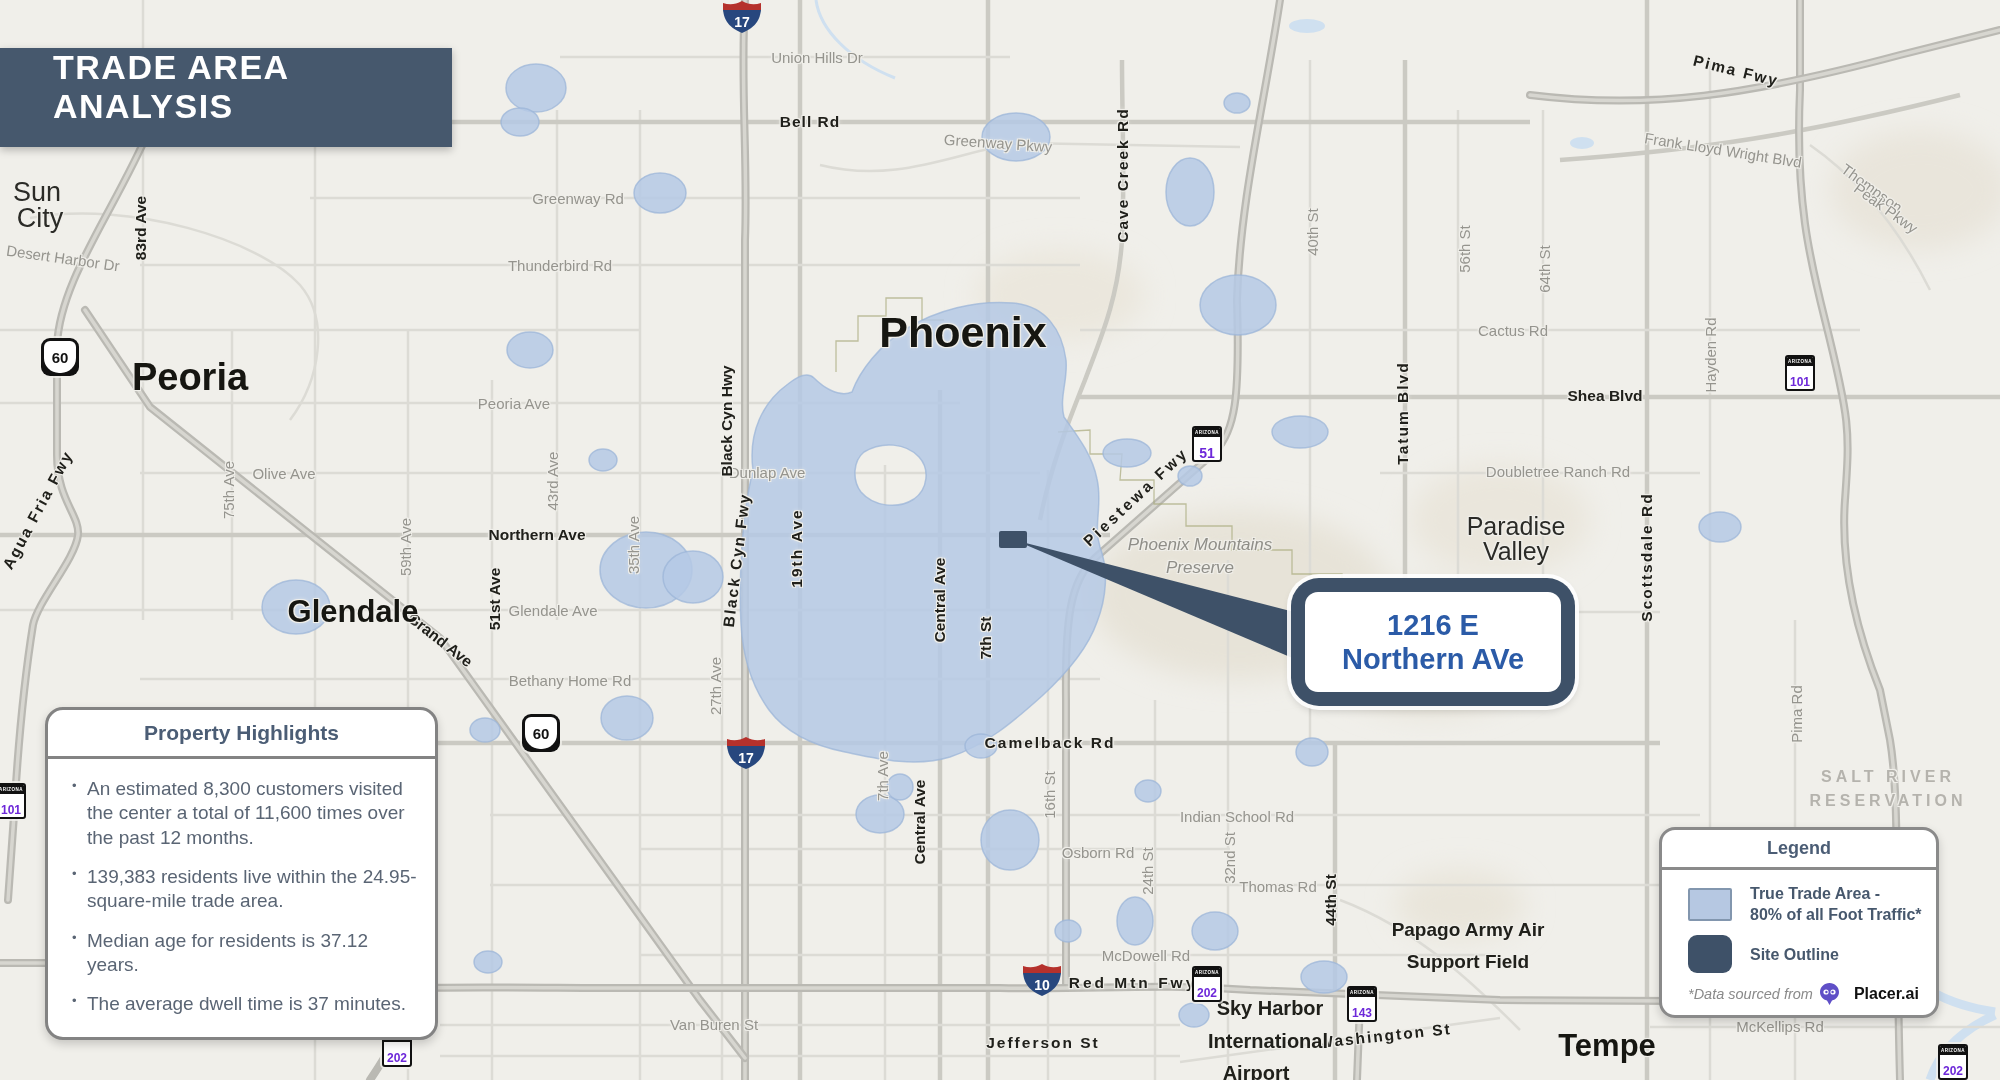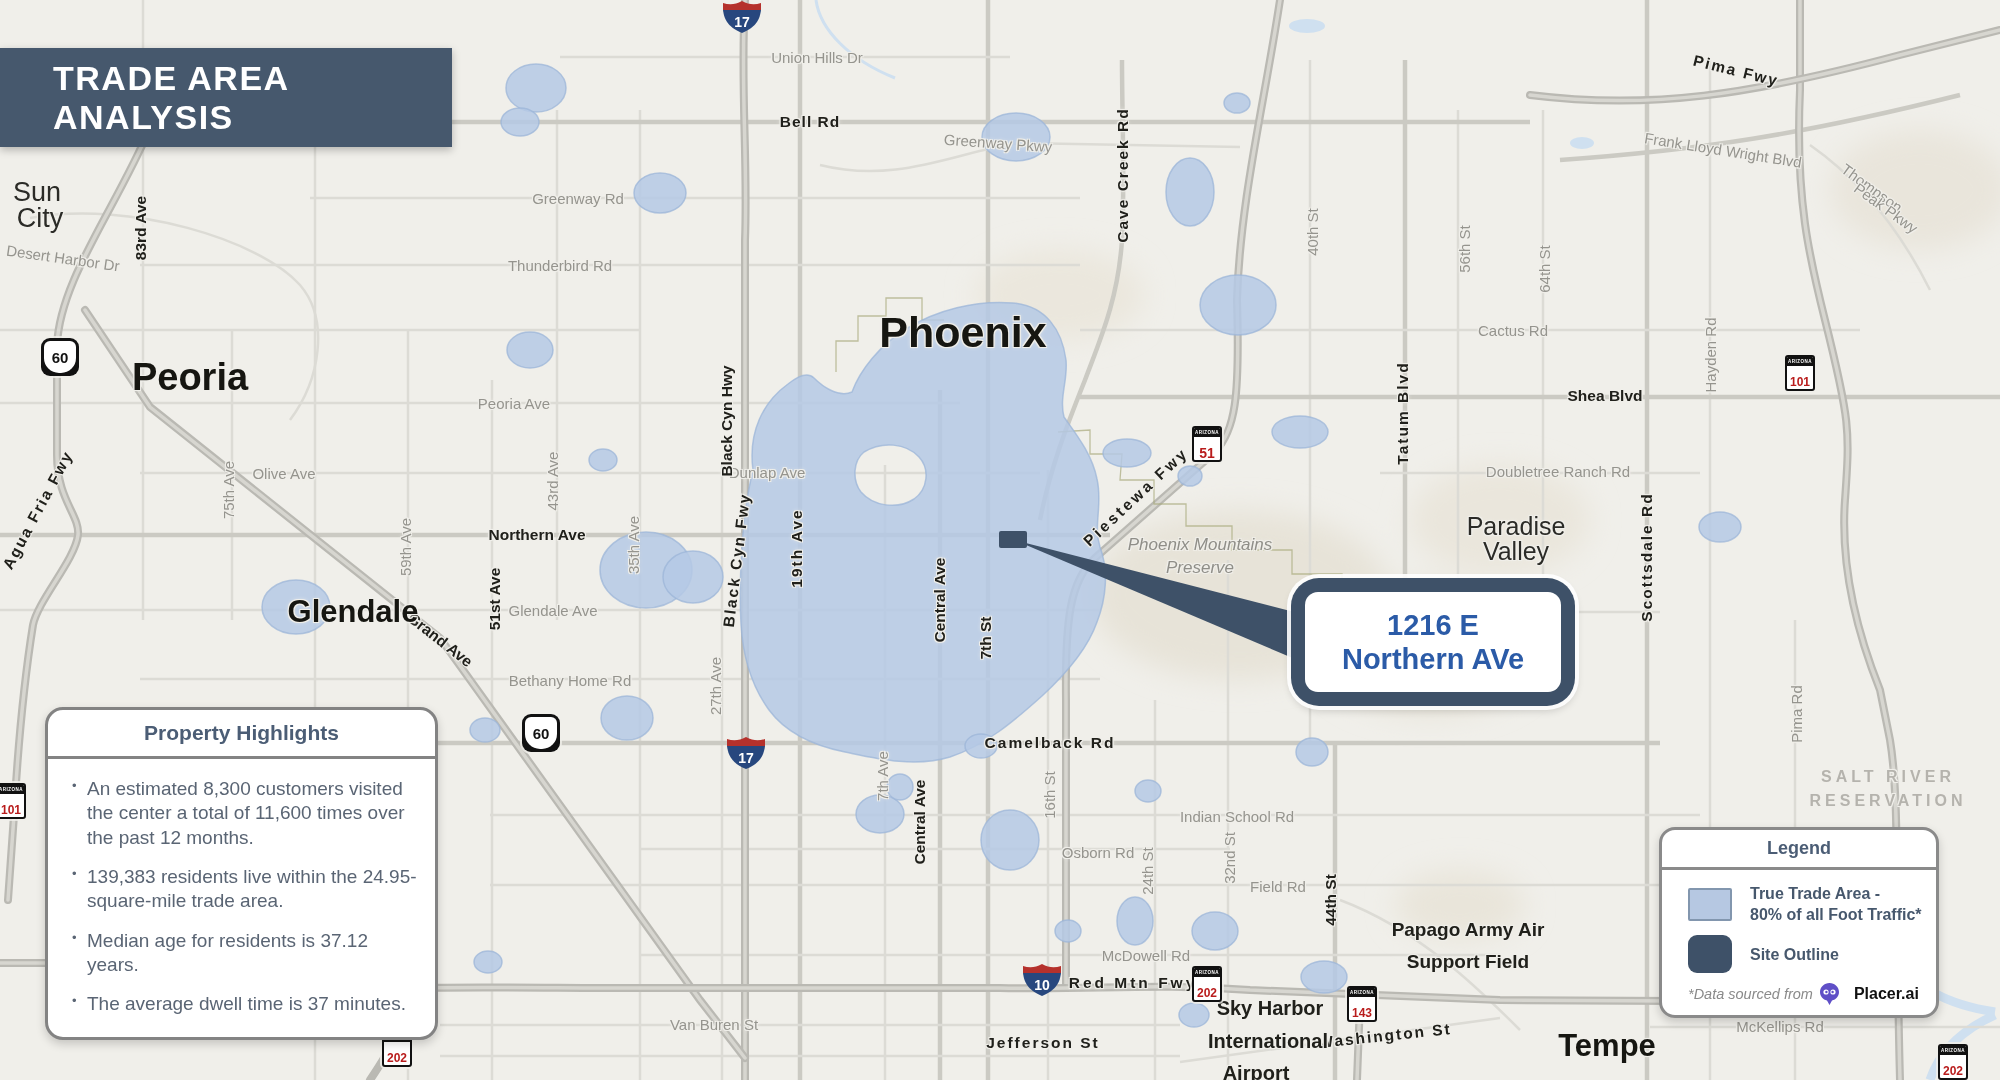--- a/index.html
+++ b/index.html
@@ -27,35 +27,35 @@
   .it { font-style:italic; color:#8f8e88; font-size:17px; }
   .res { color:#b5b3ad; font-weight:600; font-size:16px; letter-spacing:4px; }
 
   
   .shield { position:absolute; z-index:3; }
   .az { width:30px; height:36px; background:#fff; border:2px solid #111;
         border-radius:3px; overflow:hidden; box-shadow:0 0 0 2px rgba(240,239,234,.8); }
   .az-top { height:9px; background:#111; color:#fff; font-size:4.5px; letter-spacing:.5px;
             display:flex; align-items:center; justify-content:center; font-weight:700; }
   .az-num { height:31px; display:flex; align-items:center; justify-content:center;
-            color:#b91c1c; font-weight:700; font-size:14px; }
+            color:#6d28d9; font-weight:700; font-size:14px; }
   .us { width:38px; height:38px; background:#111; border-radius:9px;
         box-shadow:0 0 0 2px rgba(240,239,234,.8); }
   .us-inner { position:absolute; inset:3px; background:#fff;
               border-radius:6px 6px 15px 15px; display:flex; align-items:center;
               justify-content:center; color:#111; font-weight:700; font-size:15px; }
   .ishield { overflow:visible; }
   .ishield text { fill:#fff; font-weight:700; font-size:14px; font-family:"Liberation Sans",sans-serif; text-anchor:middle; }
 
   
   svg.overlay { position:absolute; left:0; top:0; z-index:4; pointer-events:none; }
 
   
   .banner { position:absolute; left:0; top:48px; width:452px; height:99px; z-index:6;
-            background:#46586d; display:flex; align-items:center; padding-left:53px;
+            background:#46586d; display:flex; align-items:flex-start; padding-left:53px;
             box-shadow:0 3px 8px rgba(0,0,0,.25); }
   .banner span { color:#fff; font-size:34px; font-weight:700; letter-spacing:1.5px; }
 
   
   .callout { position:absolute; left:1291px; top:578px; width:284px; height:128px; z-index:5;
              background:#3e5168; border-radius:28px;
              box-shadow:0 0 0 4px rgba(255,255,255,.9), 0 4px 10px rgba(0,0,0,.2); }
   .callout-inner { position:absolute; inset:14px; background:#fff; border-radius:13px;
                    display:flex; flex-direction:column; align-items:center; justify-content:center; }
   .callout-inner span { color:#2b5ba7; font-weight:700; font-size:29px; line-height:34px; }
@@ -244,21 +244,21 @@
   <div class="lbl b" style="left:1605px;top:396px">Shea Blvd</div>
   <div class="lbl g" style="left:284px;top:473px">Olive Ave</div>
   <div class="lbl g" style="left:767px;top:472px">Dunlap Ave</div>
   <div class="lbl g" style="left:1558px;top:471px">Doubletree Ranch Rd</div>
   <div class="lbl b" style="left:537px;top:535px">Northern Ave</div>
   <div class="lbl g" style="left:553px;top:610px">Glendale Ave</div>
   <div class="lbl g" style="left:570px;top:680px">Bethany Home Rd</div>
   <div class="lbl b" style="left:1050px;top:743px;letter-spacing:2px">Camelback Rd</div>
   <div class="lbl g" style="left:1237px;top:816px">Indian School Rd</div>
   <div class="lbl g" style="left:1098px;top:852px">Osborn Rd</div>
-  <div class="lbl g" style="left:1278px;top:886px">Field Rd</div>
+  <div class="lbl g" style="left:1278px;top:886px">Thomas Rd</div>
   <div class="lbl g" style="left:1146px;top:955px">McDowell Rd</div>
   <div class="lbl b" style="left:1133px;top:983px;letter-spacing:3px">Red Mtn Fwy</div>
   <div class="lbl g" style="left:714px;top:1024px">Van Buren St</div>
   <div class="lbl b" style="left:1043px;top:1043px;letter-spacing:2px">Jefferson St</div>
   <div class="lbl b" style="left:1385px;top:1036px;letter-spacing:2px;--r:-6deg">Washington St</div>
   <div class="lbl g" style="left:1780px;top:1026px">McKellips Rd</div>
   <div class="lbl g" style="left:1723px;top:150px;--r:9deg">Frank Lloyd Wright Blvd</div>
   <div class="lbl g" style="left:1872px;top:188px;--r:36deg">Thompson</div>
   <div class="lbl g" style="left:1886px;top:208px;--r:36deg">Peak Pkwy</div>
   <div class="lbl b" style="left:1736px;top:71px;--r:14deg;letter-spacing:2px">Pima Fwy</div>

